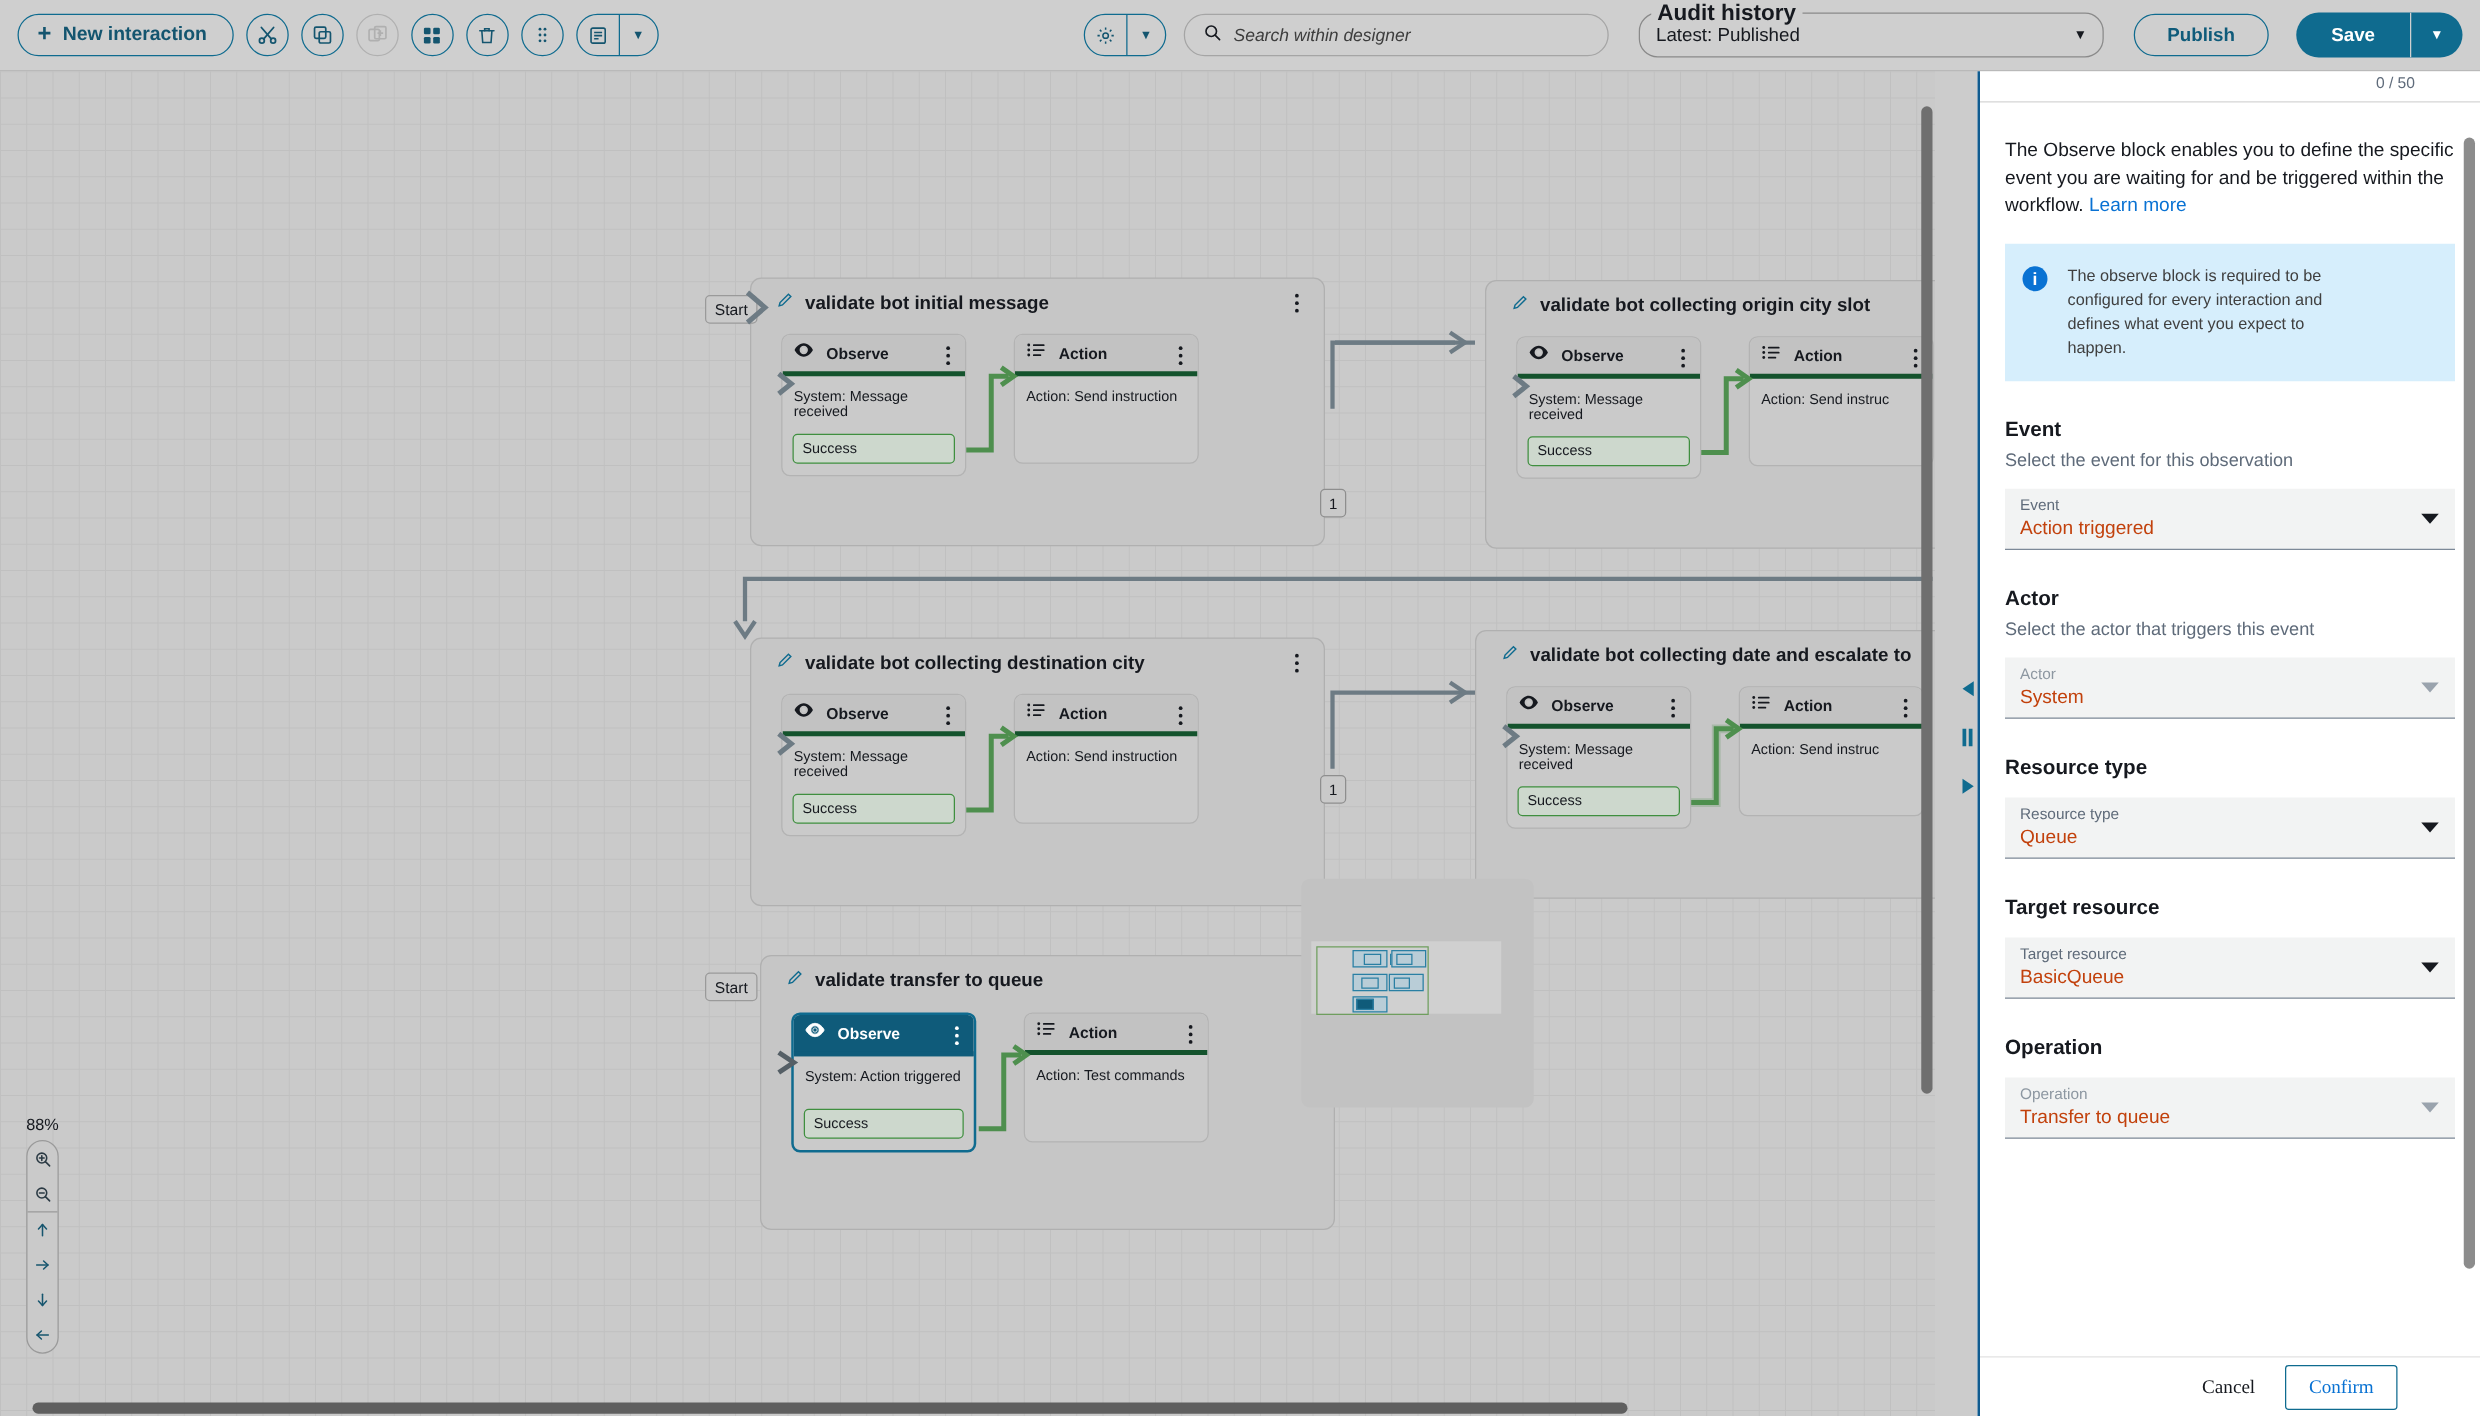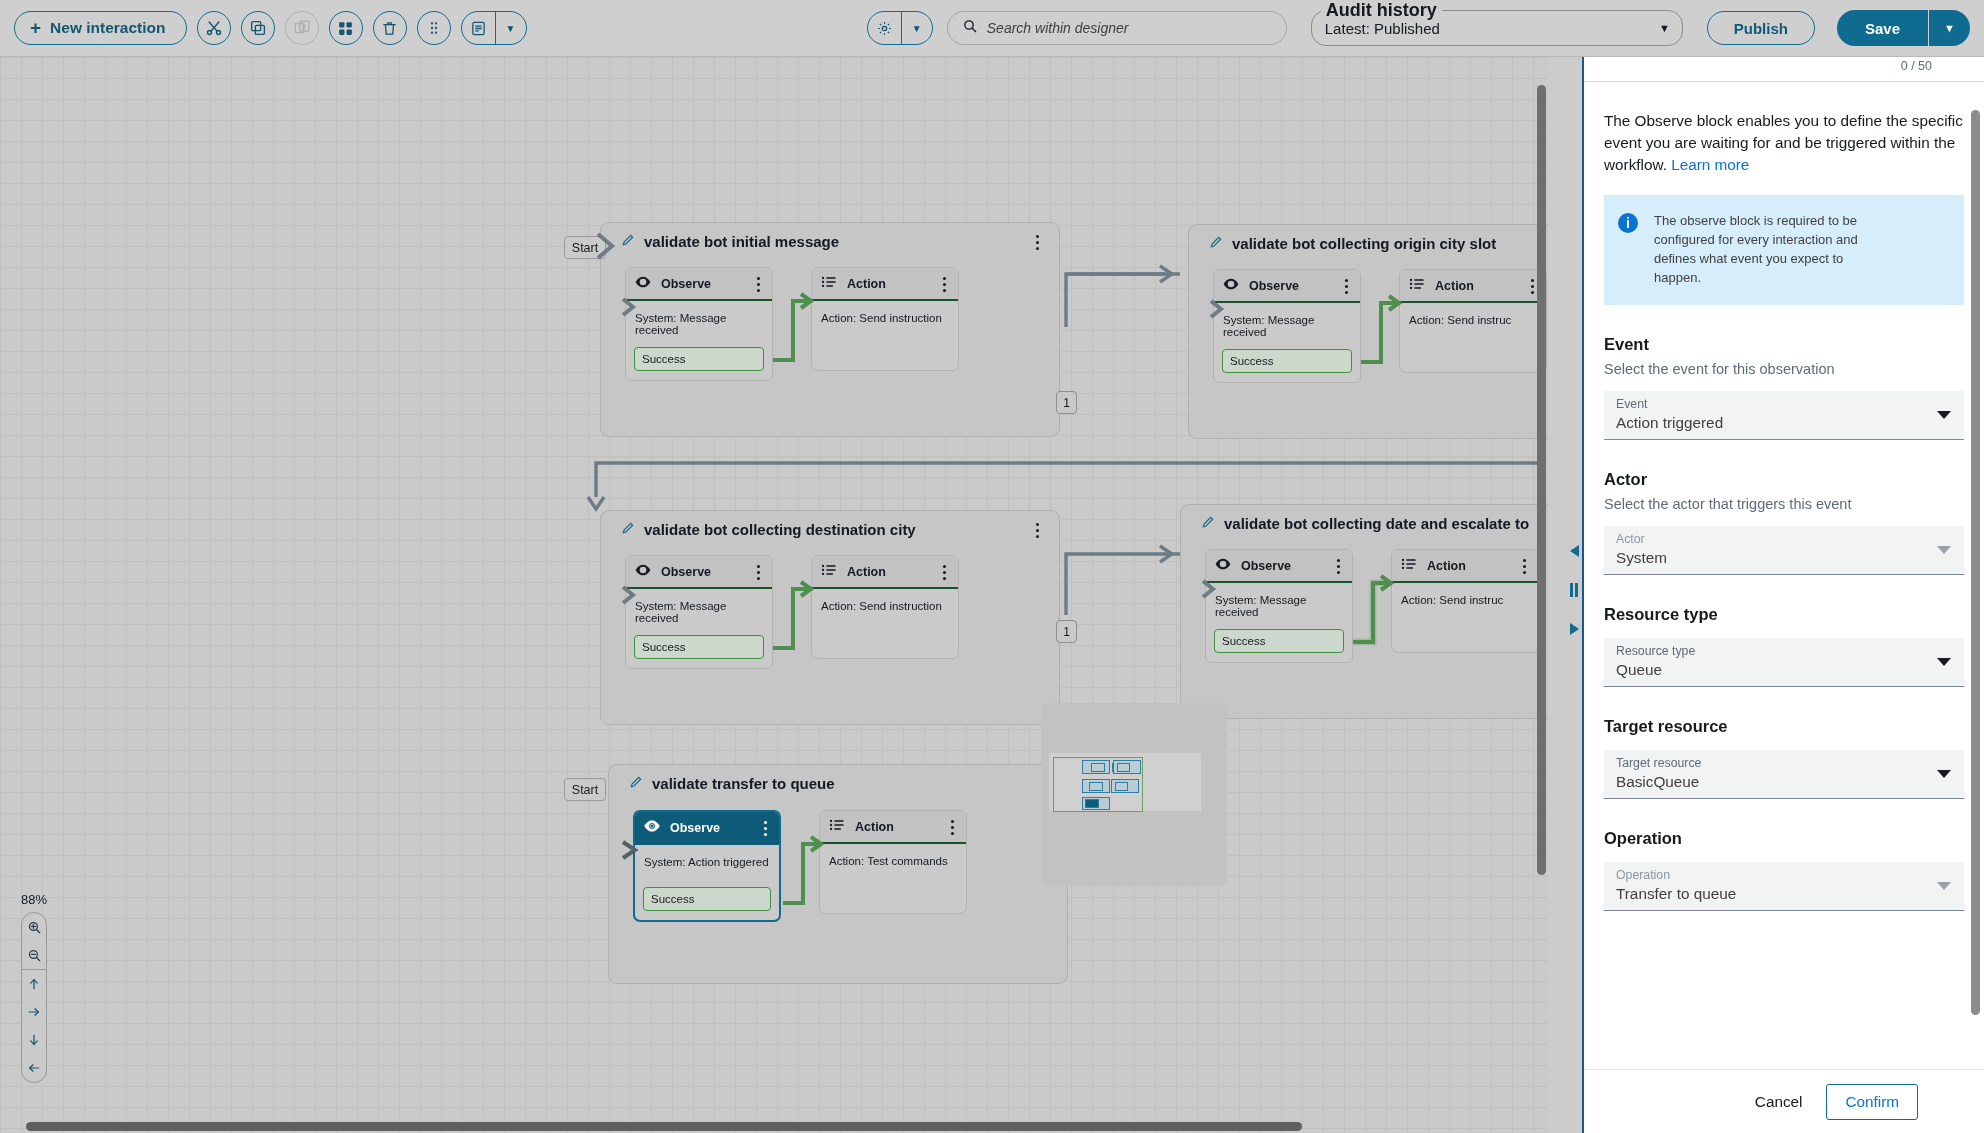--- a/index.html
+++ b/index.html
@@ -97,21 +97,21 @@
     position:absolute; width:42px; height:23px; border:1px solid #9a9a9a; border-radius:4px;
     background:#cacaca; font-size:12.5px; color:#16191f; display:flex;align-items:center;justify-content:center;
   }
 
   
   .blk{
     position:absolute; width:148px; background:#cacaca; border:1px solid #b3b3b3; border-radius:7px;
     overflow:hidden;
   }
   .blk-hd{
-    height:33px; background:#c2c2c2; border-bottom:2px solid #14532d;
+    height:33px; background:#c2c2c2; border-bottom:4px solid #14532d;
     display:flex; align-items:center; gap:10px; padding:0 9px; position:relative;
   }
   .blk-hd .ttl{ font-size:12.5px; font-weight:700; color:#16191f; }
   .blk-kebab{
     position:absolute; right:7px; top:6px; width:14px; height:20px;
     display:flex; flex-direction:column; align-items:center; justify-content:center; gap:3px; cursor:pointer;
   }
   .blk-body{ padding:11px 9px; font-size:11.5px; color:#16191f; min-height:42px; }
   .blk-out{
     margin:0 8px 9px 8px; border:1px solid #3f8f3f; border-radius:4px; background:#cdd8cd;
@@ -191,32 +191,32 @@
     width:20px;height:20px;border-radius:50%;background:#0972d3;color:#fff;
     font-size:14px;font-weight:700;display:flex;align-items:center;justify-content:center;flex:0 0 auto; margin-top:2px;
   }
   .sec-title{ font-size:16.5px; font-weight:700; color:#16191f; margin-top:30px; }
   .sec-sub{ font-size:14.5px; color:#5f6b7a; margin-top:7px; }
   .field{
     margin-top:14px; background:#f2f3f3; border-bottom:1px solid #7d8998;
     height:49px; position:relative; padding:6px 36px 0 12px; cursor:pointer;
   }
   .field .flabel{ font-size:12.3px; color:#5f6b7a; line-height:1.25; }
-  .field .fvalue{ font-size:15.3px; color:#404040; margin-top:1px; }
+  .field .fvalue{ font-size:15.3px; color:#c2410c; margin-top:1px; }
   .field .fcaret{
     position:absolute; right:13px; top:20px; width:0;height:0;
     border-left:7px solid transparent; border-right:7px solid transparent; border-top:8px solid #16191f;
   }
   .field.disabled .fcaret{ border-top-color:#9aa3ad; }
   .field.disabled .flabel{ color:#8d97a1; }
   #panel-vscroll{ position:absolute; right:4px; top:28px; width:9px; height:1000px; }
   #panel-vthumb{ position:absolute; left:0; top:0; width:9px; height:905px; background:#8c8c8c; border-radius:5px; }
   #panel-footer{
-    flex:0 0 auto; height:64px; border-top:1px solid #e2e2e2;
-    display:flex; align-items:center; justify-content:flex-end; gap:14px; padding-right:66px;
+    flex:0 0 auto; height:48px; border-top:1px solid #e2e2e2;
+    display:flex; align-items:center; justify-content:flex-end; gap:14px; padding-right:66px;font-family:Liberation Serif, serif;
   }
   #cancel-btn{ font-size:15.3px; color:#16191f; cursor:pointer; padding:8px 10px; }
   #confirm-btn{
     border:1.4px solid #0f6b8f; color:#0972d3; font-size:15.3px; padding:8px 18px;
     border-radius:3px; cursor:pointer; background:#fff;
   }
   
   #panel-handle{
     position:absolute; left:1566px; top:545px; width:16px; height:90px;
     display:flex; flex-direction:column; align-items:center; justify-content:space-between;

